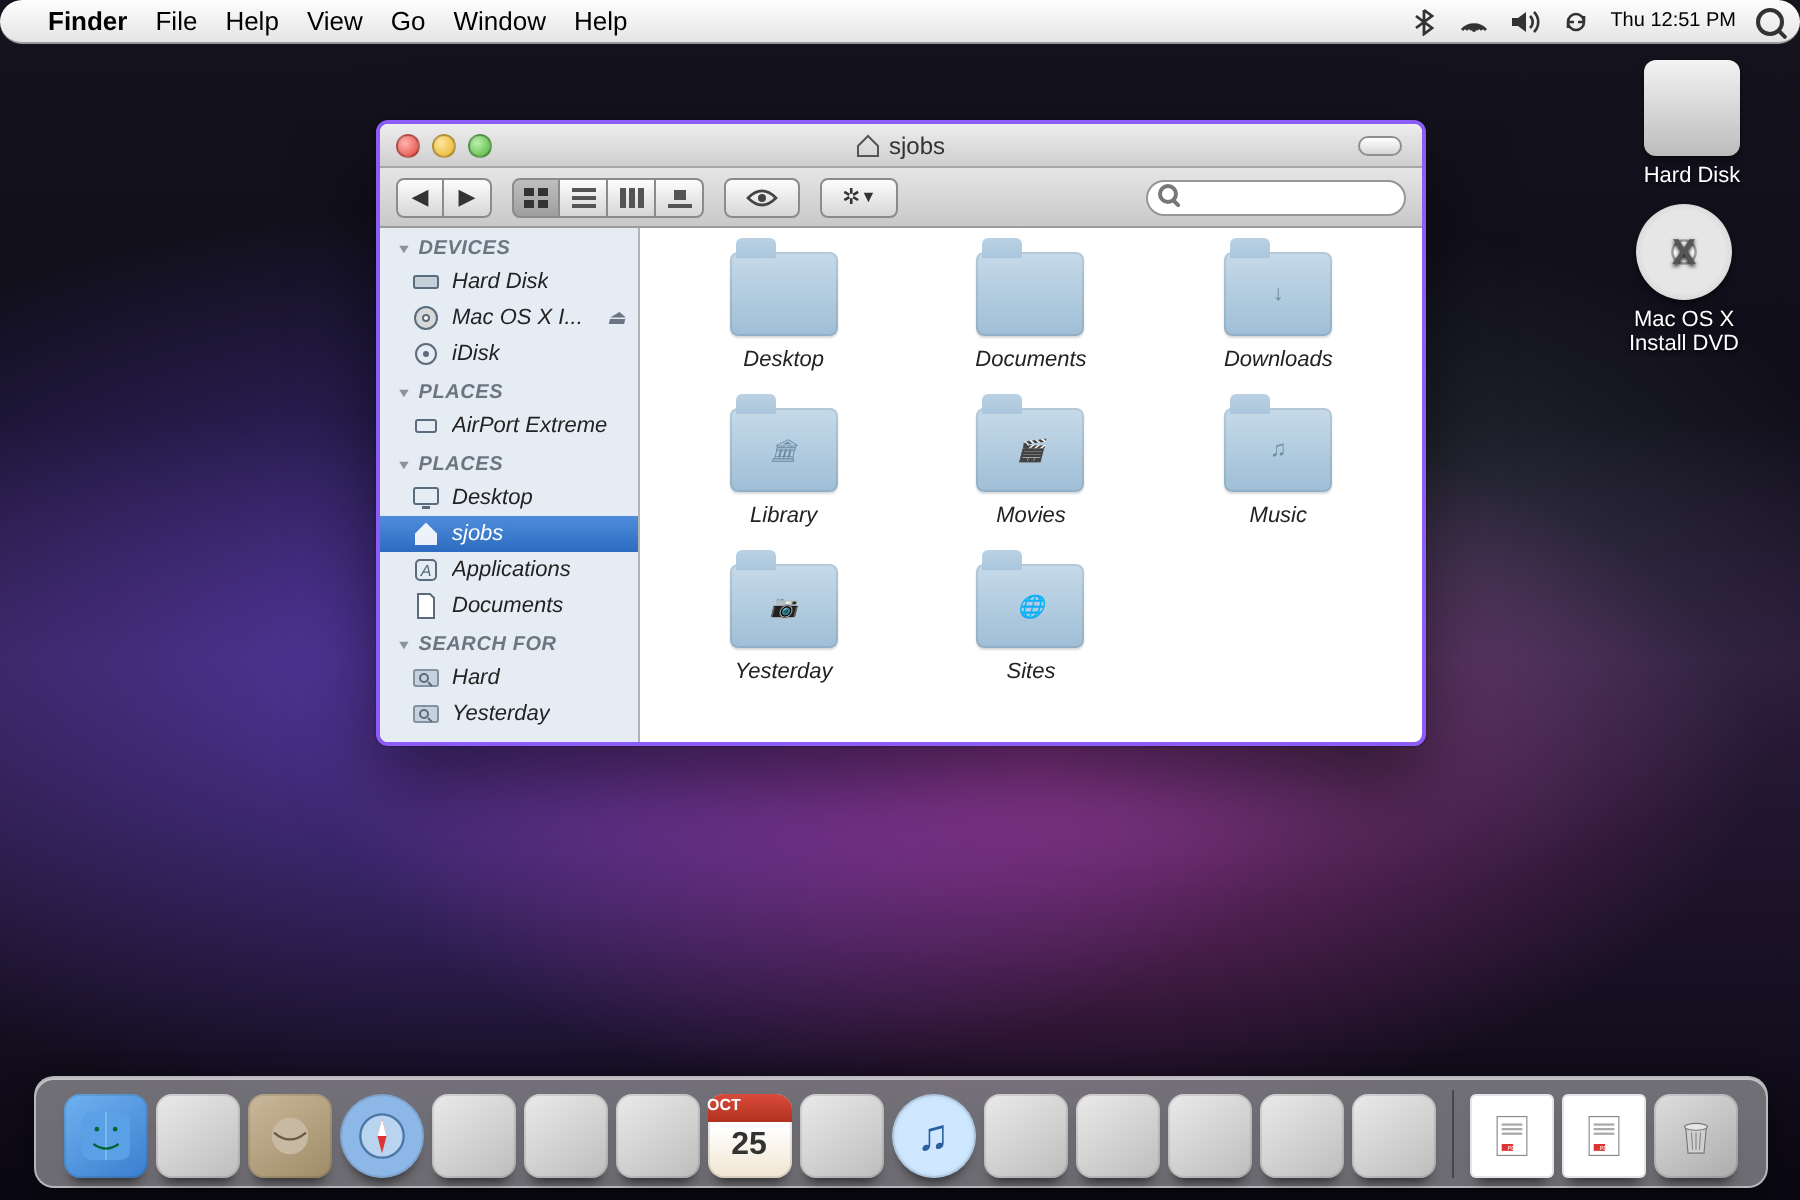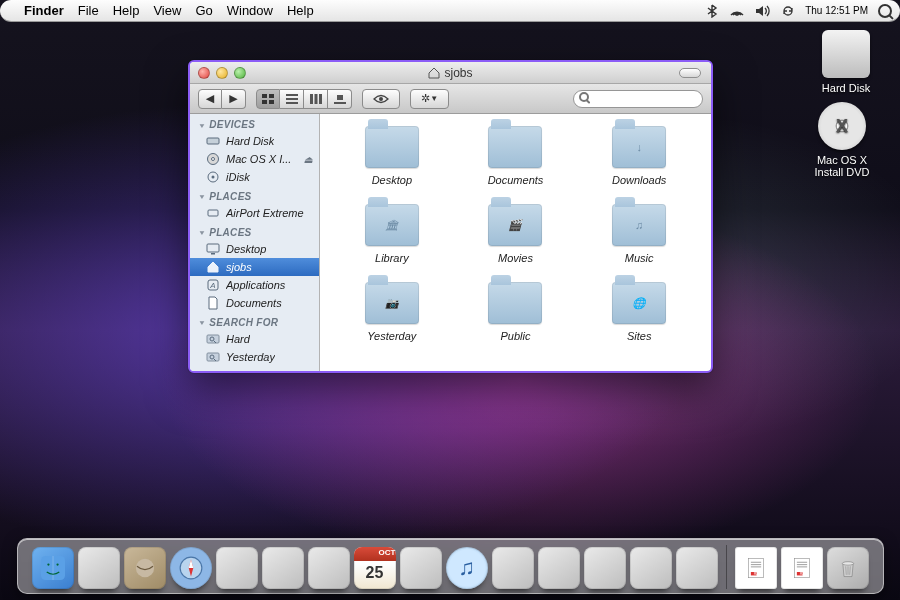--- a/index.html
+++ b/index.html
@@ -397,26 +397,20 @@
             <div>Music</div>
           </div>
           <div class="fitem">
             <div class="folder">
               <div class="micon">📷</div>
             </div>
             <div>Yesterday</div>
           </div>
           <div class="fitem">
             <div class="folder">
-              <div class="micon"></div>
-            </div>
-            <div>Public</div>
-          </div>
-          <div class="fitem">
-            <div class="folder">
               <div class="micon">🌐</div>
             </div>
             <div>Sites</div>
           </div>
         </div>
     </div>
   </div>
 
 </div>
 
@@ -444,21 +438,21 @@
           <circle cx="21" cy="21" r="19" fill="none" stroke="#4a76a8" stroke-width="2"></circle>
           <polygon points="21,6 25,21 21,36 17,21" fill="#d33"></polygon>
           <polygon points="21,6 25,21 17,21" fill="#fff"></polygon>
         </svg>
       </div>
       <div class="dicon " title="iChat"></div>
       <div class="dicon " title="Preview"></div>
       <div class="dicon " title="Address Book"></div>
       <div class="dicon cal" title="iCal">
         <div style="position:relative;z-index:1;color:#333;font-weight:bold;font-size:16px;margin-top:10px;">25</div>
-        <div style="position:absolute;top:1px;left:0;right:0;text-align:right;color:#fff;font-size:8px;font-weight:bold;z-index:1;">OCT</div>
+        <div style="position:absolute;top:1px;left:0;right:0;text-align:left;color:#fff;font-size:8px;font-weight:bold;z-index:1;">OCT</div>
       </div>
       <div class="dicon " title="Photo Booth"></div>
       <div class="dicon itunes" title="iTunes">
         <span style="color:#2a5fa0;font-size:22px;">♫</span>
       </div>
       <div class="dicon " title="Spaces"></div>
       <div class="dicon " title="Time Machine"></div>
       <div class="dicon " title="System Preferences"></div>
       <div class="dicon " title="QuickTime Player"></div>
       <div class="dicon " title="iSync"></div>

